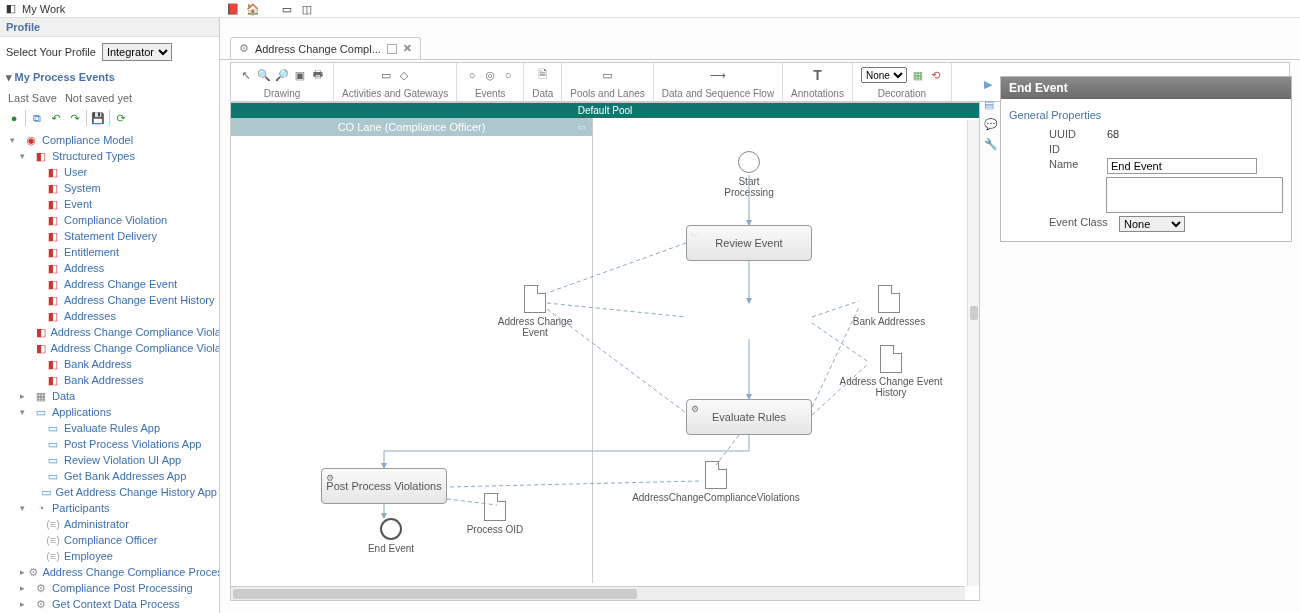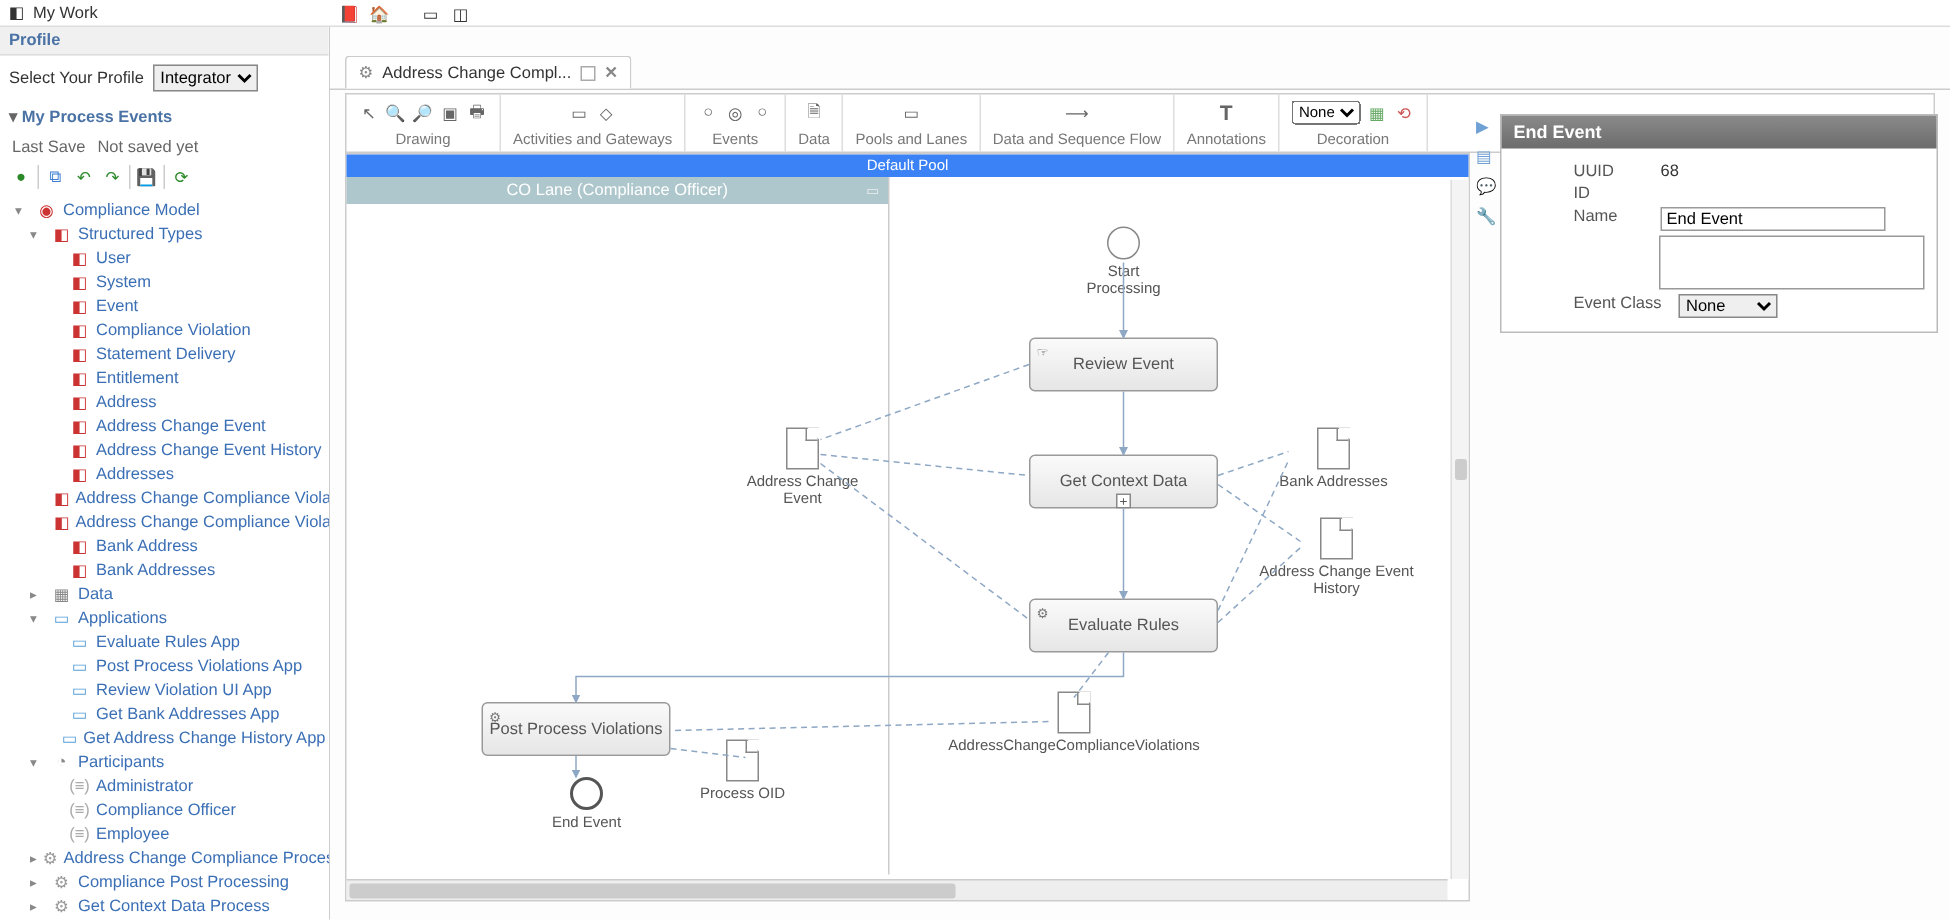--- a/index.html
+++ b/index.html
@@ -35,21 +35,21 @@
 .tab .sq { width: 10px; height: 10px; border: 1px solid #aaa; }
 
 .palette { display: flex; border: 1px solid #ccc; margin: 2px 10px 0 10px; background: #fff; height: 40px; }
 .pal-group { border-right: 1px solid #ddd; display: flex; flex-direction: column; align-items: center; justify-content: space-between; padding: 3px 8px 2px 8px; }
 .pal-icons { display: flex; gap: 4px; align-items: center; height: 18px; }
 .pal-label { font-size: 10px; color: #777; }
 .pal-group select { font-size: 10px; height: 16px; }
 .pi { width: 14px; height: 14px; display: inline-flex; align-items: center; justify-content: center; color: #666; }
 
 .canvas-wrap { position: absolute; top: 84px; left: 10px; right: 320px; bottom: 12px; border: 1px solid #ccc; background: #fff; }
-.pool-hdr { background: #3b82f6; color: #fff; text-align: center; font-size: 10px; padding: 2px; }
+.pool-hdr { background: #0f766e; color: #fff; text-align: center; font-size: 10px; padding: 2px; }
 .lanes { display: flex; height: calc(100% - 32px); }
 .lane { border-right: 1px solid #ccc; position: relative; }
 .lane-hdr { background: #aec7cc; color: #fff; text-align: center; font-size: 10px; padding: 3px; display: flex; justify-content: center; align-items: center; position: relative; }
 .lane-hdr .mini { position: absolute; right: 6px; color: #eee; font-size: 9px; }
 .lane1 { width: 362px; }
 .lane2 { flex: 1; }
 
 .node-label { text-align: center; font-size: 10px; color: #555; margin-top: 3px; }
 .start-ev { width: 22px; height: 22px; border: 1.5px solid #888; border-radius: 50%; background: #fff; margin: 0 auto; }
 .end-ev { width: 22px; height: 22px; border: 2.5px solid #555; border-radius: 50%; background: #fff; margin: 0 auto; }
@@ -376,24 +376,20 @@
     <div class="abs" style="left:488px; top:48px; width:60px">
       <div class="start-ev"></div>
       <div class="node-label">Start Processing</div>
     </div>
 
     <div class="abs task" style="left:455px; top:122px">
       <span class="corner">☞</span>
       <span>Review Event</span>
     </div>
 
-    <div class="abs task" style="left:455px; top:200px">
-      <span>Get Context Data</span>
-      <span class="plus">+</span>
-    </div>
 
     <div class="abs task" style="left:455px; top:296px">
       <span class="corner">⚙</span>
       <span>Evaluate Rules</span>
     </div>
 
     <div class="abs task" style="left:90px; top:365px">
       <span class="corner">⚙</span>
       <span>Post Process Violations</span>
     </div>
@@ -459,20 +455,21 @@
   <div class="right-rail">
     <span class="ric">▶</span>
     <span class="ric">▤</span>
     <span class="ric">💬</span>
     <span class="ric">🔧</span>
   </div>
 
   <div class="prop-panel">
     <div class="prop-hdr">End Event</div>
     <div class="prop-sec">
+      <div class="prop-sec-title">General Properties</div>
       <div class="prop-row">
         <span class="lbl">UUID</span>
         <span>68</span>
       </div>
       <div class="prop-row">
         <span class="lbl">ID</span>
       </div>
       <div class="prop-row">
         <span class="lbl">Name</span>
         <input type="text" value="End Event" style="">

